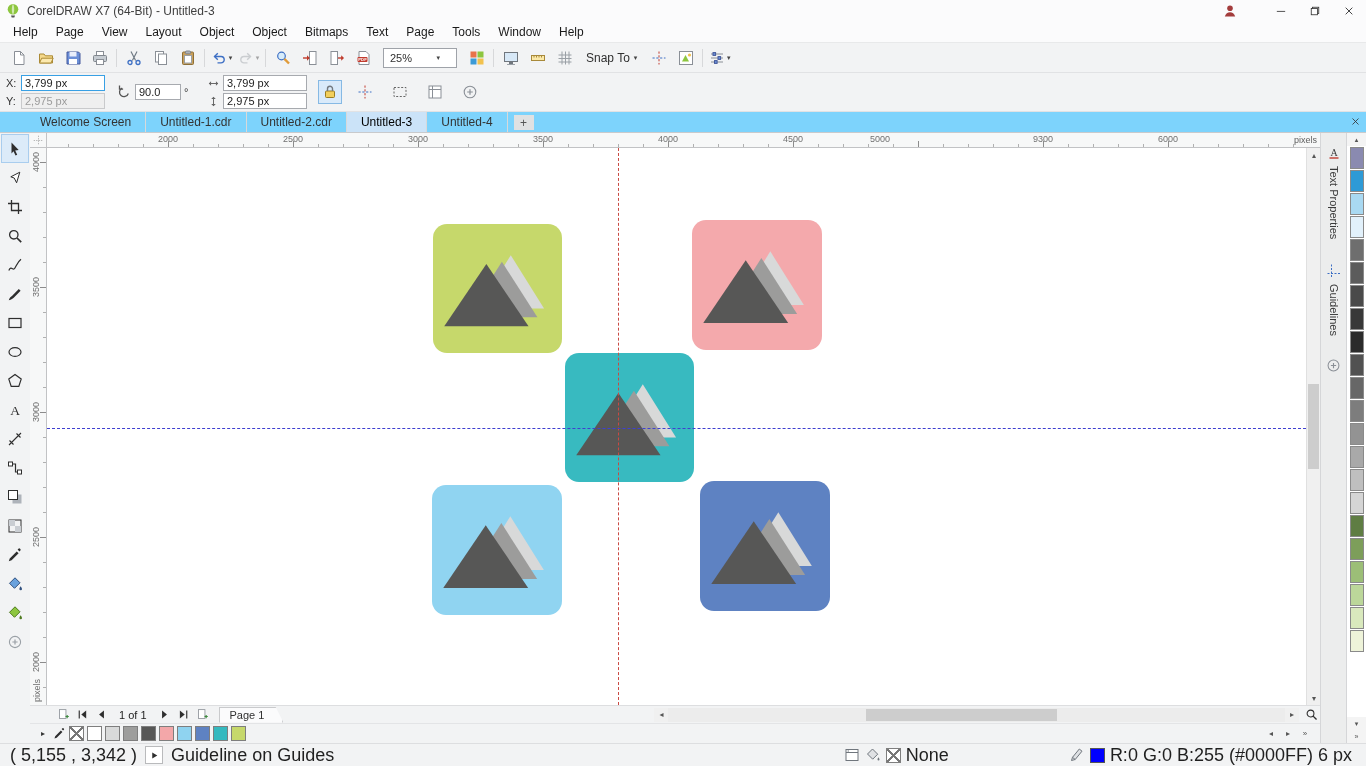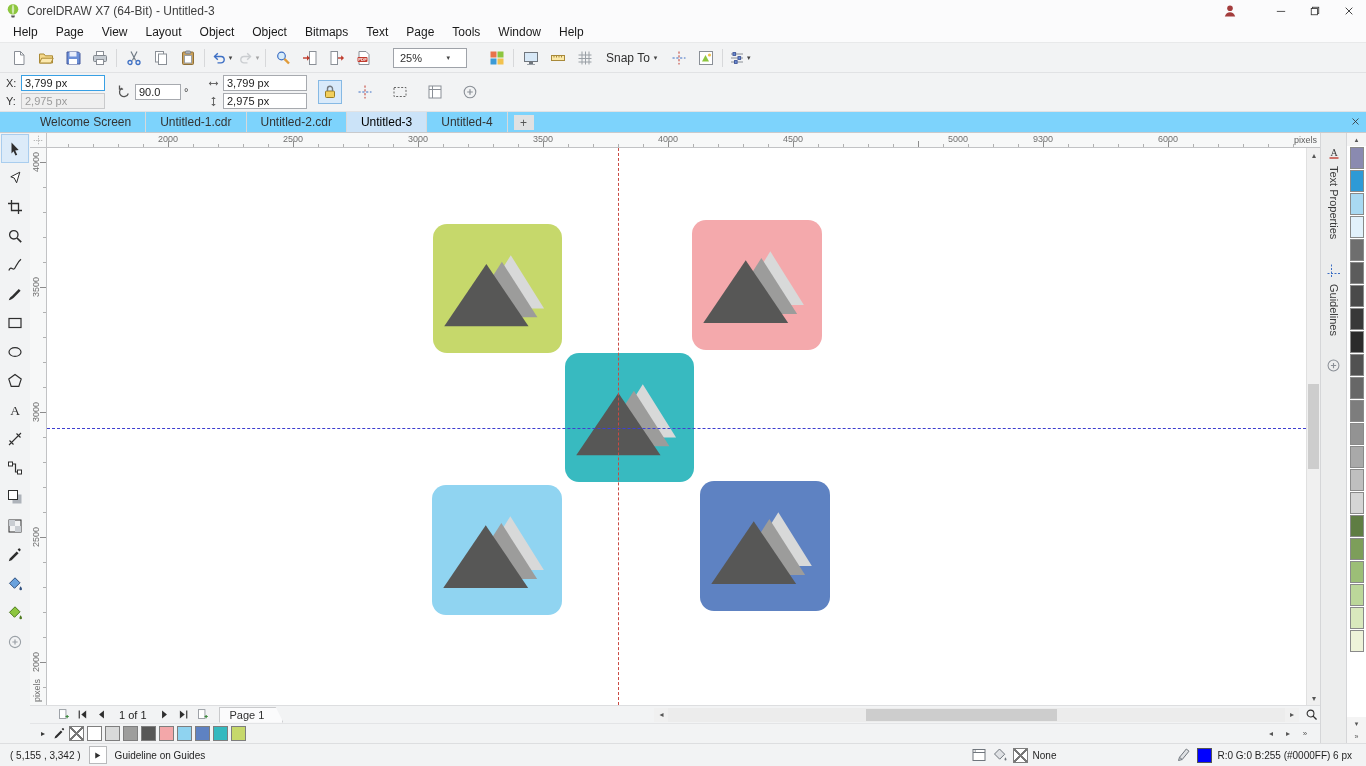--- a/index.html
+++ b/index.html
@@ -19,21 +19,21 @@
 .win-btn .icon{width:10px;height:10px}
 
 .menubar{height:21px;background:#fbfbfc;display:flex;align-items:center;padding-left:4px;border-bottom:1px solid #e8e9ea}
 .menu-item{padding:2px 9px;color:#1a1a1a}
 
 .toolbar{height:30px;background:#f2f3f4;border-bottom:1px solid #e1e2e4;display:flex;align-items:center;padding:0 5px}
 .tb-btn{height:24px;min-width:27px;display:flex;align-items:center;justify-content:center;gap:2px;border:1px solid transparent}
 .tb-btn.disabled{opacity:.45}
 .tb-sep{width:1px;height:18px;background:#d7d8da;margin:0 3px}
 .caret{font-size:7px;color:#444;line-height:1}
-.zoom-combo{width:74px;height:20px;border:1px solid #9fa3a9;background:#fff;display:flex;align-items:center;justify-content:space-between;padding:0 16px 0 6px;margin:0 16px;font-size:11px}
+.zoom-combo{width:74px;height:20px;border:1px solid #9fa3a9;background:#fff;display:flex;align-items:center;justify-content:space-between;padding:0 16px 0 6px;margin:0 6px;font-size:11px}
 .snap-btn{height:22px;display:flex;align-items:center;gap:4px;padding:0 8px}
 
 .propbar{height:39px;background:#f2f3f4;border-bottom:1px solid #e1e2e4;display:flex;align-items:center;gap:11px;padding:0 6px}
 .stack{display:flex;flex-direction:column;justify-content:center;gap:2px}
 .stack .row{display:flex;align-items:center;gap:3px}
 .pb-label{font-size:11px;color:#333;min-width:12px}
 .pb-input{width:84px;height:16px;border:1px solid #a7aaaf;background:#fff;font-size:11px;padding:0 3px;font-family:inherit;color:#222}
 .pb-input.active{border:1px solid #38a0e4}
 .pb-input.off{background:#efefef;color:#9b9b9b;border-color:#c9cacc}
 .angle-group{display:flex;align-items:center;gap:3px}
@@ -98,21 +98,21 @@
 .docker-tab{display:flex;flex-direction:column;align-items:center;gap:5px;padding:4px 0}
 .docker-tab .vlabel{writing-mode:vertical-rl;font-size:11px;color:#3a3a3a}
 .docker-plus{width:18px;height:18px;display:flex;align-items:center;justify-content:center}
 .docker-plus .icon{width:15px;height:15px}
 
 .color-palette{width:20px;background:#fff;border-left:1px solid #d5d6d8;display:flex;flex-direction:column;align-items:center;flex:none}
 .color-palette .scroll-btn{width:100%;height:13px;font-size:7px;background:#f4f4f4}
 .swatches{display:flex;flex-direction:column;gap:1px;flex:1;overflow:hidden;padding-top:1px}
 .swatch{width:14px;height:22px;border:1px solid #8a8a8a;flex:none}
 
-.statusbar{height:22px;background:#f2f3f4;border-top:1px solid #dddee0;display:flex;align-items:center;padding:11px 10px;font-size:10px;color:#1f1f1f;flex:none}
+.statusbar{height:22px;background:#f2f3f4;border-top:1px solid #dddee0;display:flex;align-items:center;padding:11px 10px;font-size:18px;color:#1f1f1f;flex:none}
 .sb-btn{width:18px;height:18px;border:1px solid #b9babc;background:#fff;display:flex;align-items:center;justify-content:center;margin:0 8px}
 .sb-btn .icon{width:9px;height:9px}
 .sb-fill-group{margin-left:auto;display:flex;align-items:center;gap:5px}
 .sb-outline-group{display:flex;align-items:center;gap:5px;margin-left:120px;margin-right:4px}
 .outline-swatch{width:15px;height:15px;border:1px solid #555;flex:none}
 </style>
 </head>
 <body>
 
 <div class="app">
@@ -681,21 +681,21 @@
             <div class="hlab" style="left: 246px;">2500</div>
             <div class="htick mj" style="left: 371px;"></div>
             <div class="hlab" style="left: 371px;">3000</div>
             <div class="htick mj" style="left: 496px;"></div>
             <div class="hlab" style="left: 496px;">3500</div>
             <div class="htick mj" style="left: 621px;"></div>
             <div class="hlab" style="left: 621px;">4000</div>
             <div class="htick mj" style="left: 746px;"></div>
             <div class="hlab" style="left: 746px;">4500</div>
             <div class="htick mj" style="left: 871px;"></div>
-            <div class="hlab" style="left: 911px;">5000</div>
+            <div class="hlab" style="left: 833px;">5000</div>
             <div class="htick mj" style="left: 996px;"></div>
             <div class="hlab" style="left: 996px;">9300</div>
             <div class="htick mj" style="left: 1121px;"></div>
             <div class="hlab" style="left: 1121px;">6000</div>
           </div>
       </div>
       <div class="canvas-row">
         <div class="v-ruler" id="v-ruler">
           <div class="v-unit">
               <span>pixels</span>

